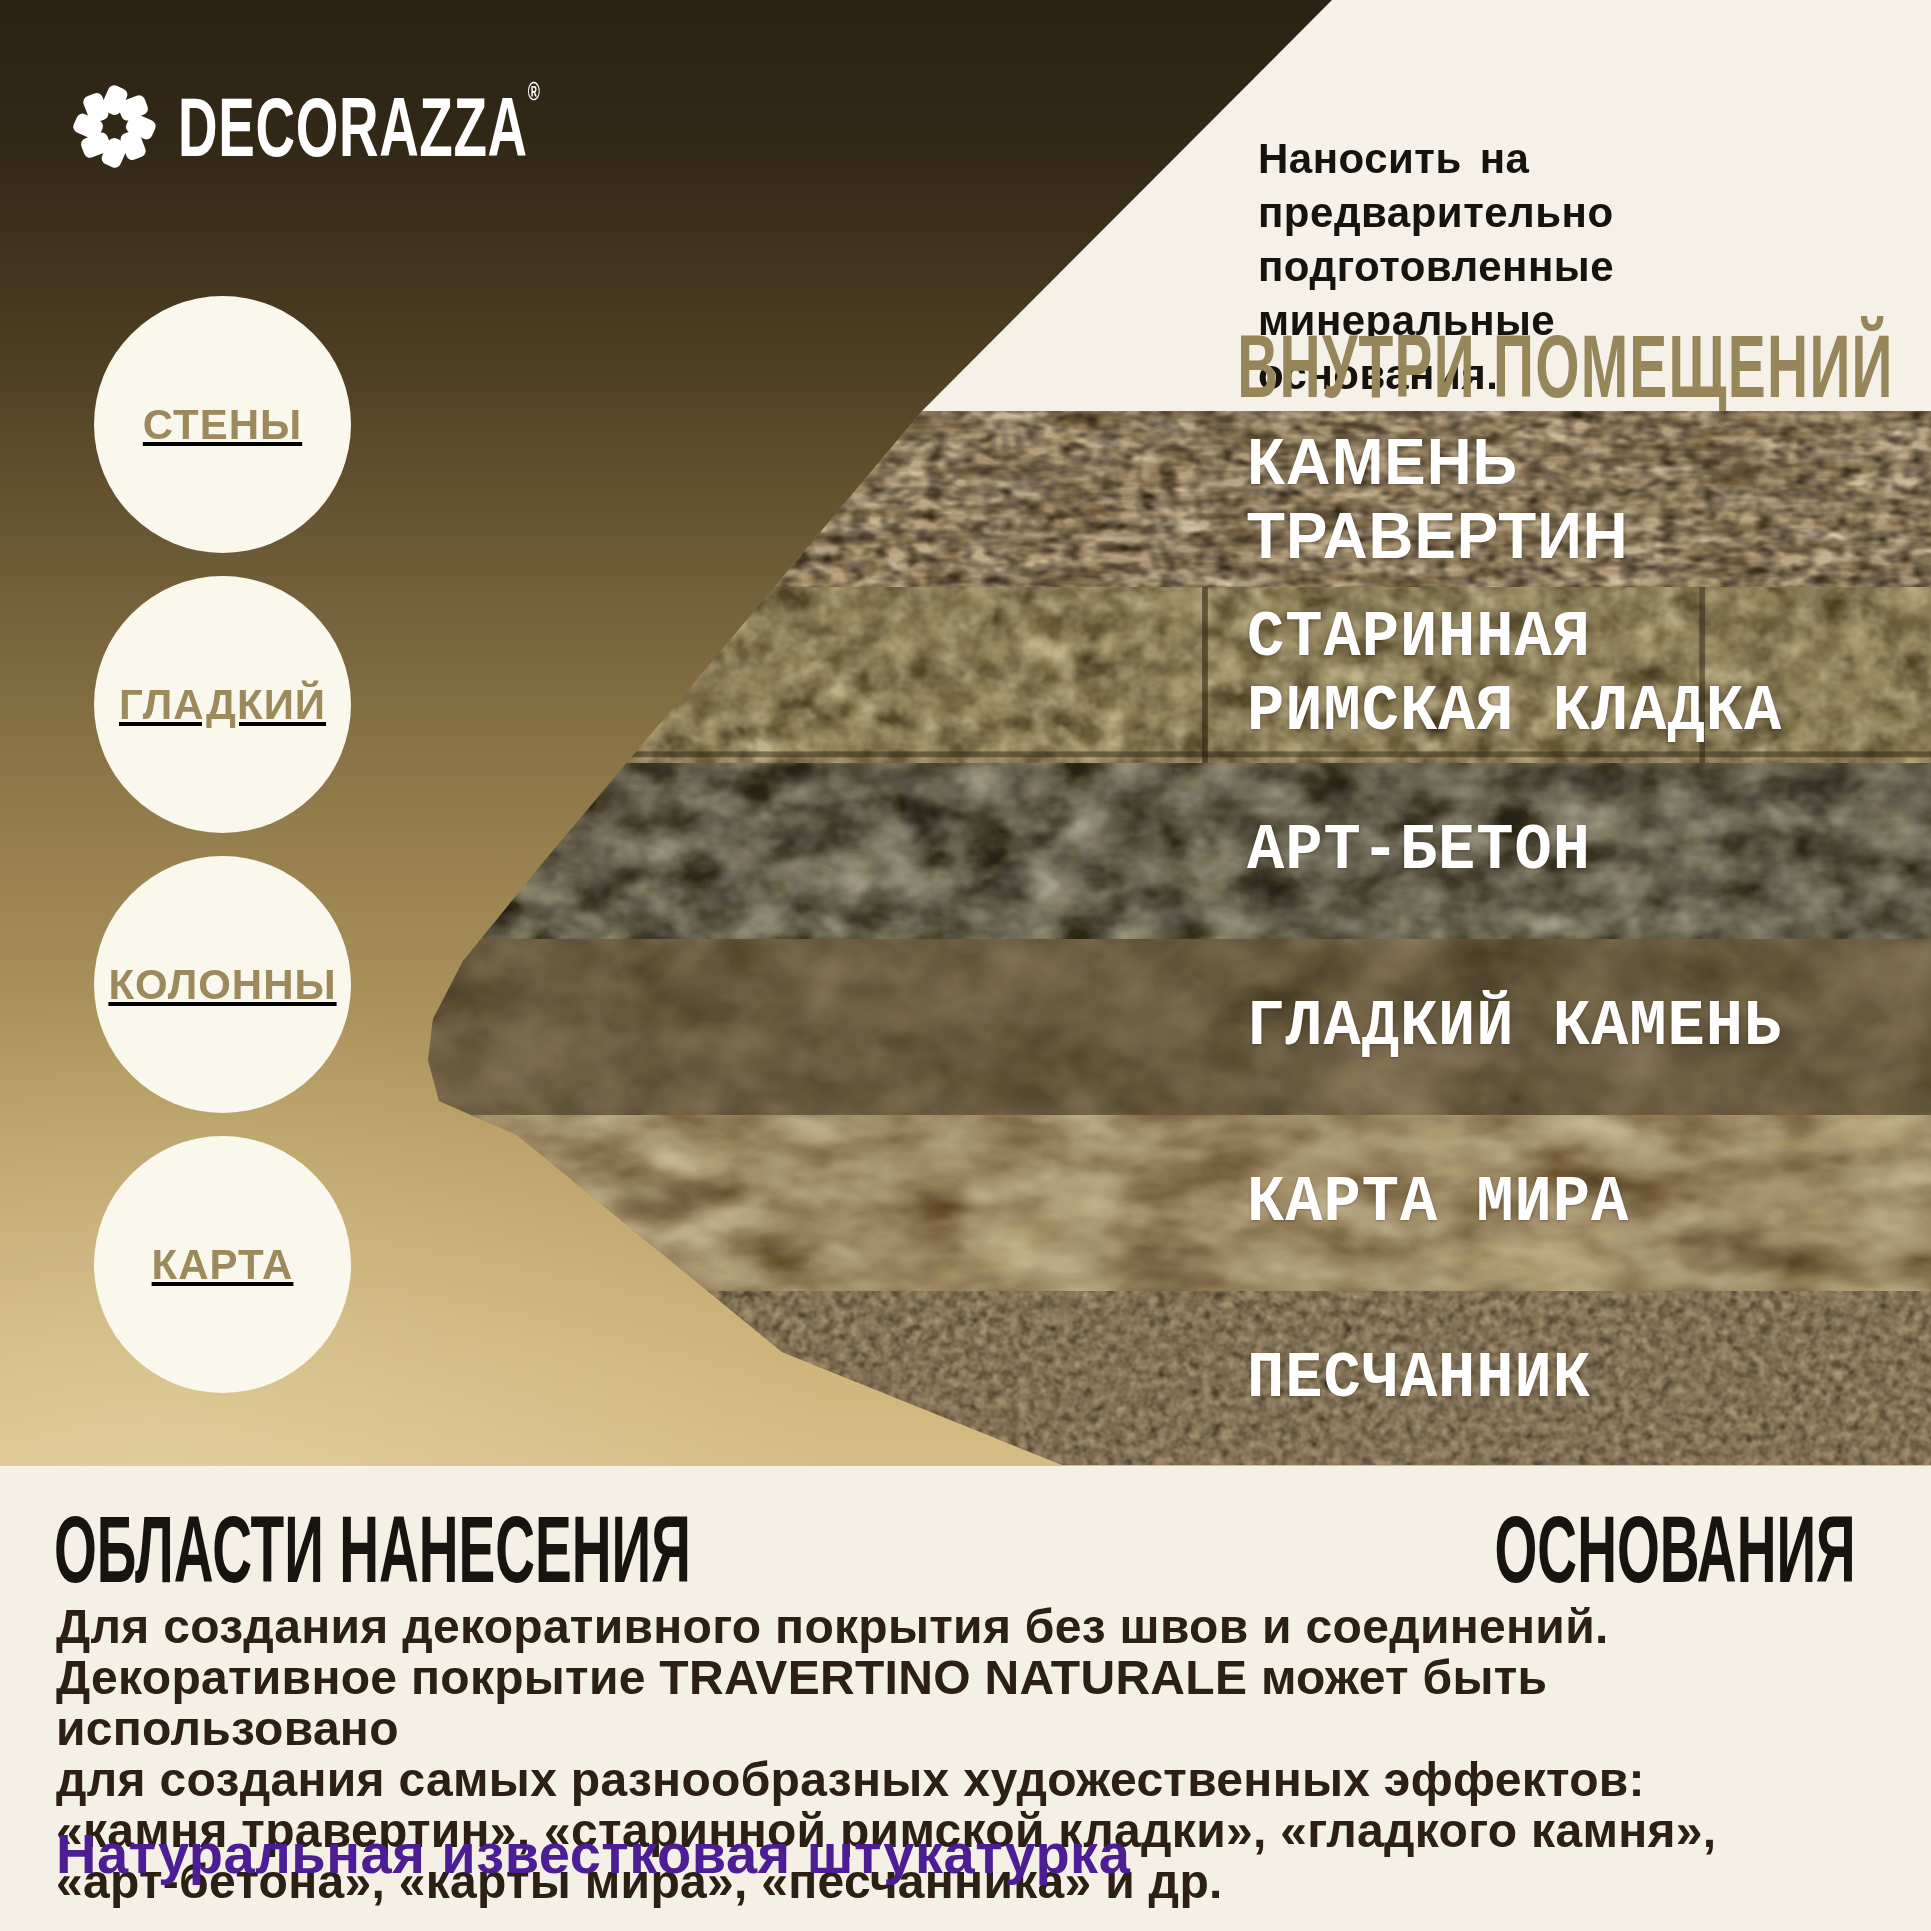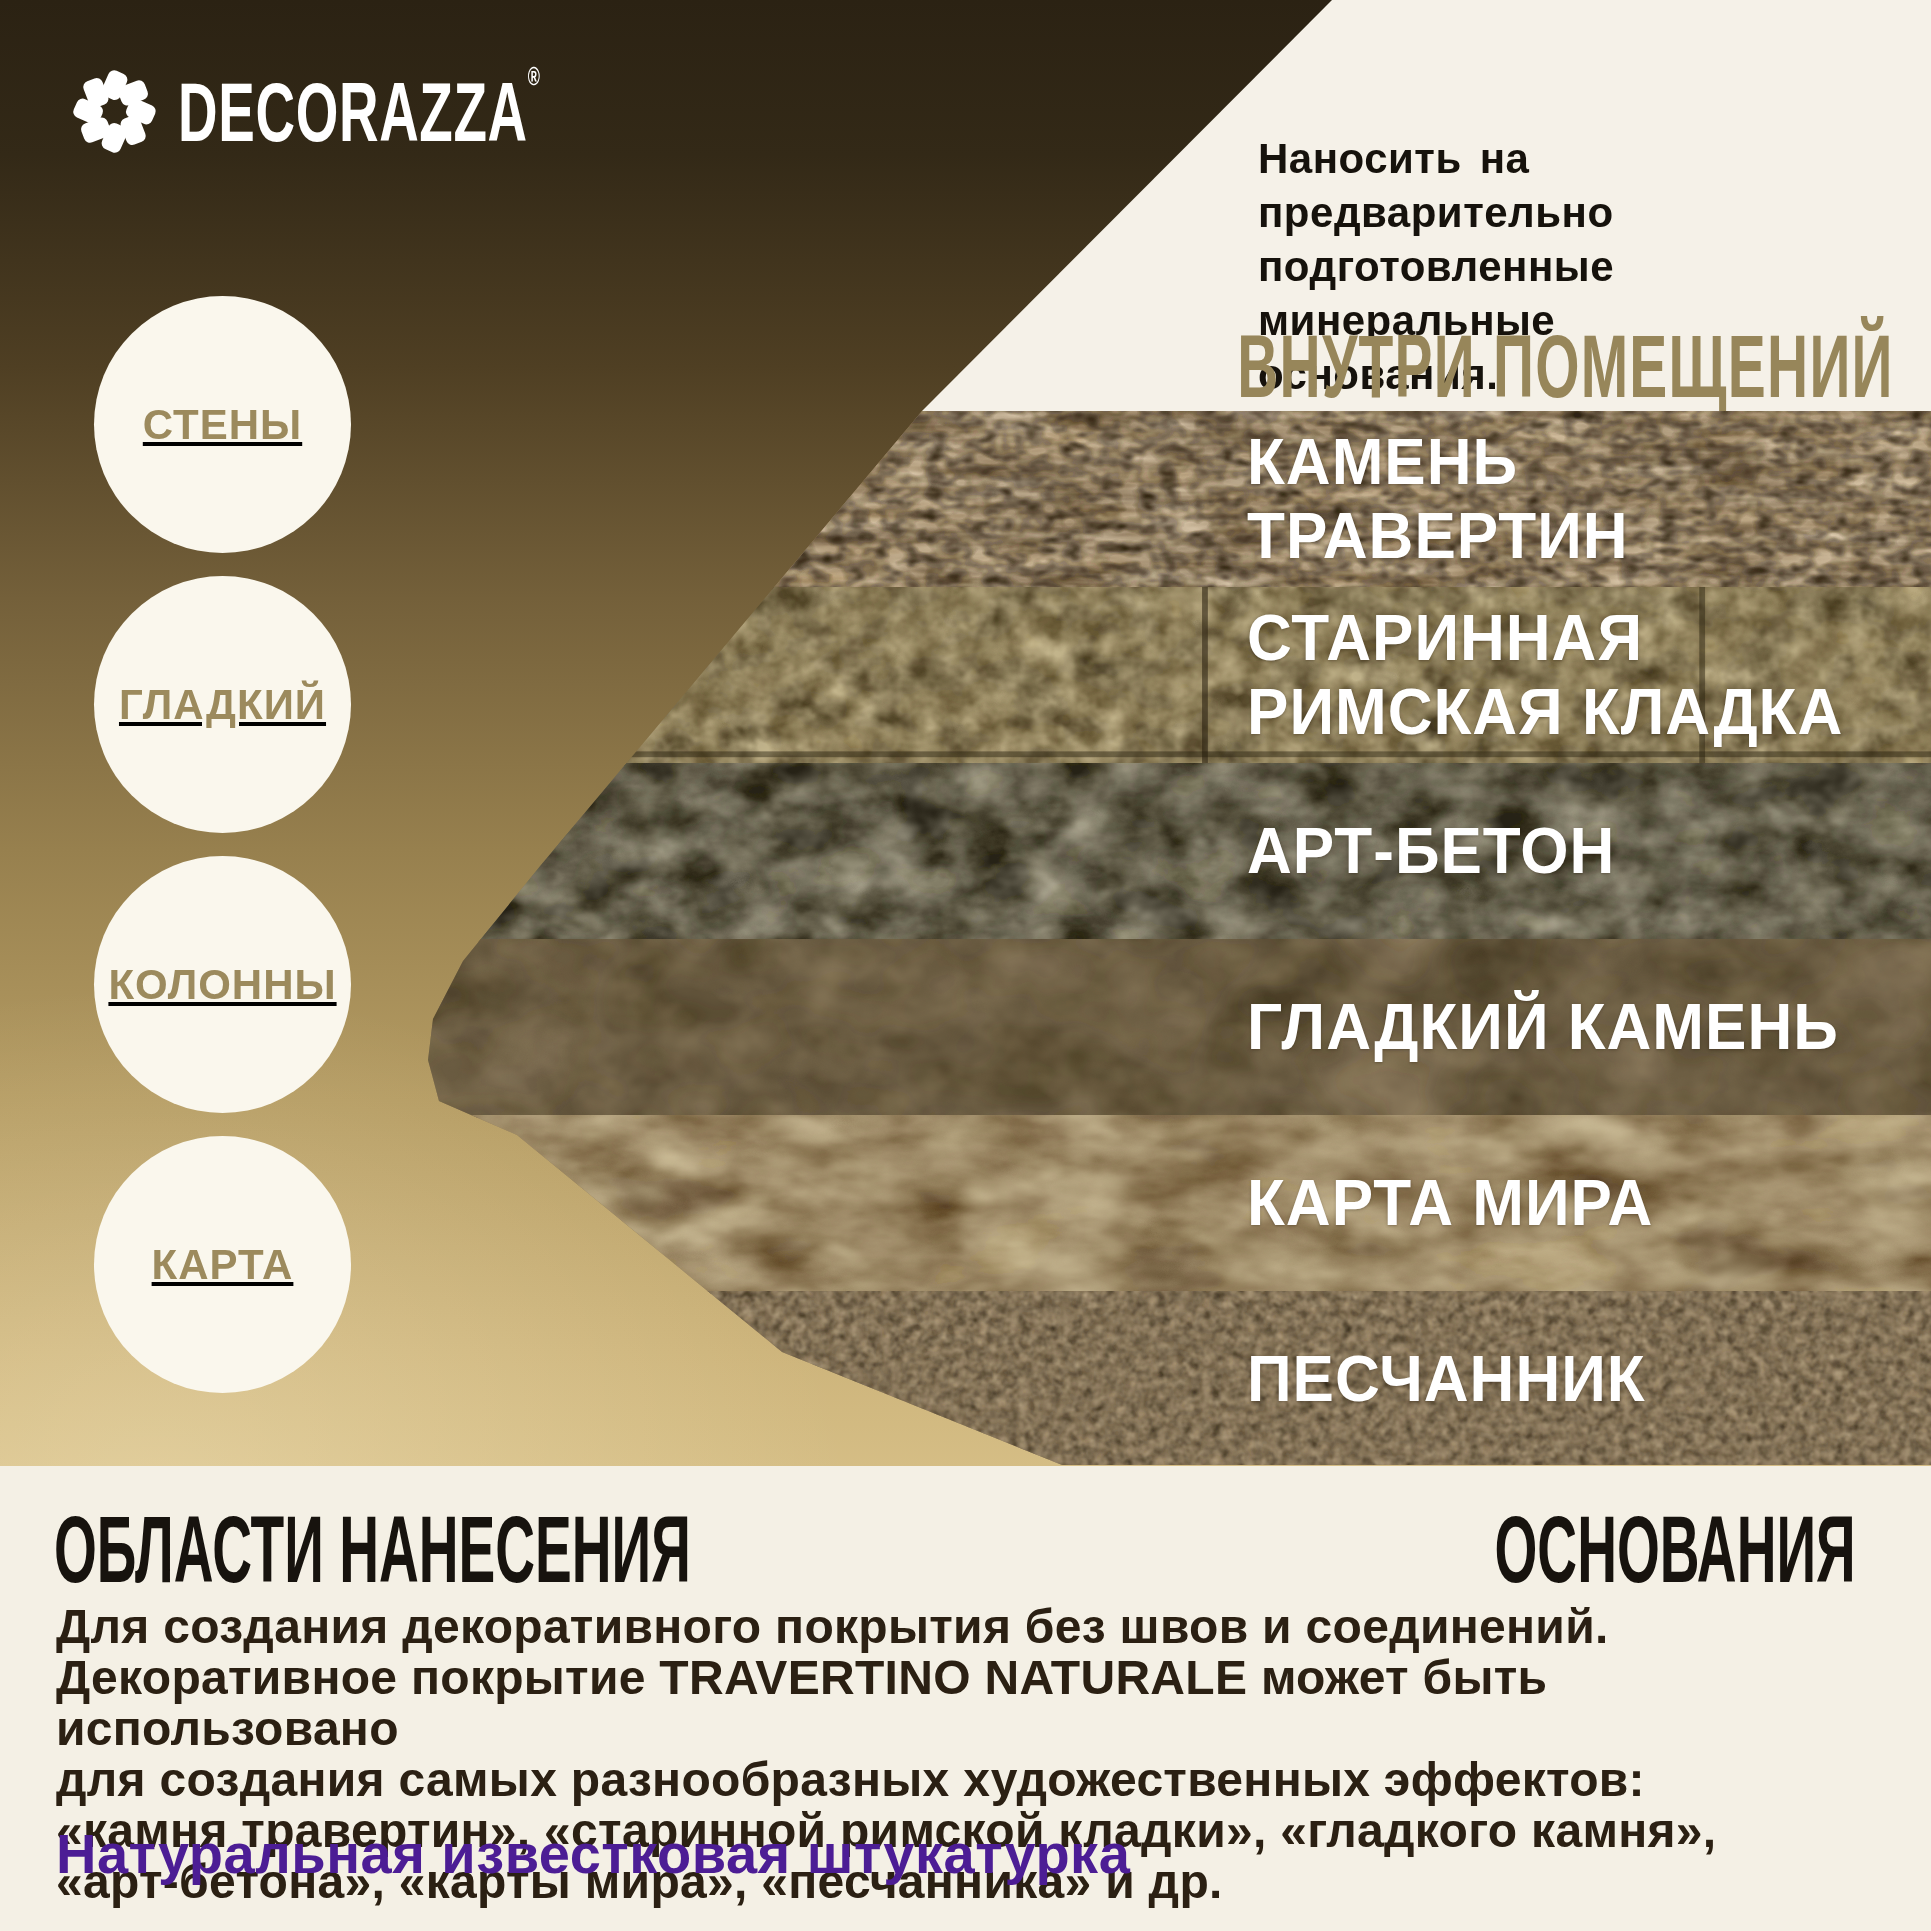--- a/index.html
+++ b/index.html
@@ -13,35 +13,35 @@
   
   .wedge{position:absolute;left:0;top:0;width:1931px;height:411px;background:#f5f1e8;
     clip-path:polygon(1332px 0px,1931px 0px,1931px 411px,922px 411px);}
   .top-note{position:absolute;left:1258px;top:132px;width:618px;
     font-size:42px;line-height:54px;font-weight:700;color:#16120c;
     white-space:pre-line;word-spacing:5.8px;letter-spacing:0.5px;}
   .interior-heading{position:absolute;right:37px;top:315px;
     font-size:89px;font-weight:800;color:#97865a;letter-spacing:1.9px;white-space:nowrap;
     transform:scaleX(0.64);transform-origin:100% 50%;}
   
-  .brand{position:absolute;left:68px;top:62px;display:flex;align-items:center;}
+  .brand{position:absolute;left:68px;top:77px;display:flex;align-items:center;}
   .brand svg{display:block;}
   .brand-name{font-size:83px;font-weight:800;color:#ffffff;letter-spacing:1px;white-space:nowrap;
     transform:scaleX(0.66);transform-origin:0 50%;margin-left:17.4px;}
   .reg{font-size:25px;font-weight:700;vertical-align:56px;letter-spacing:0;}
   
   .circle{position:absolute;left:94px;width:257px;height:257px;border-radius:50%;
     background:#faf7ed;display:flex;align-items:center;justify-content:center;text-decoration:underline;}
   .circle .lbl{font-size:42px;font-weight:700;color:#9c8a5d;letter-spacing:1px;}
   
   .stripes{position:absolute;left:0;top:411px;width:1931px;height:1054px;
     clip-path:polygon(922px 0px,1931px 0px,1931px 1054px,1062px 1054px,782px 941px,
       517px 724px,439px 690px,428px 649px,433px 608px,463px 550px,541px 454px);}
   .stripe{position:relative;width:1931px;height:176px;overflow:hidden;}
-  .stripe + .stripe{box-shadow:inset 0 2.9px 0 rgba(26,18,8,0.55);}
+  .stripe + .stripe{box-shadow:inset 0 2.9px 0 rgba(26,18,8,0.55);font-family:Liberation Mono, monospace;}
   .stripe svg.tex{position:absolute;left:0;top:0;width:100%;height:100%;display:block;}
   .stripe .tex-label{position:absolute;left:1247px;top:50%;transform:translateY(-50%) scaleX(0.97);
     transform-origin:0 50%;font-size:64px;line-height:1.16;font-weight:800;color:#ffffff;
     letter-spacing:1px;white-space:pre-line;text-shadow:0 1px 2.9px rgba(40,30,15,0.35);}
   
   .bottom{position:absolute;left:0;top:1466px;width:1931px;height:465px;background:#f4f0e5;}
   .areas-heading{position:absolute;left:54px;top:29px;font-size:95px;font-weight:800;color:#17130e;
     letter-spacing:0;white-space:nowrap;transform:scaleX(0.58);transform-origin:0 50%;}
   .bases-heading{position:absolute;right:75px;top:29px;font-size:95px;font-weight:800;color:#17130e;
     white-space:nowrap;transform:scaleX(0.58);transform-origin:100% 50%;}

